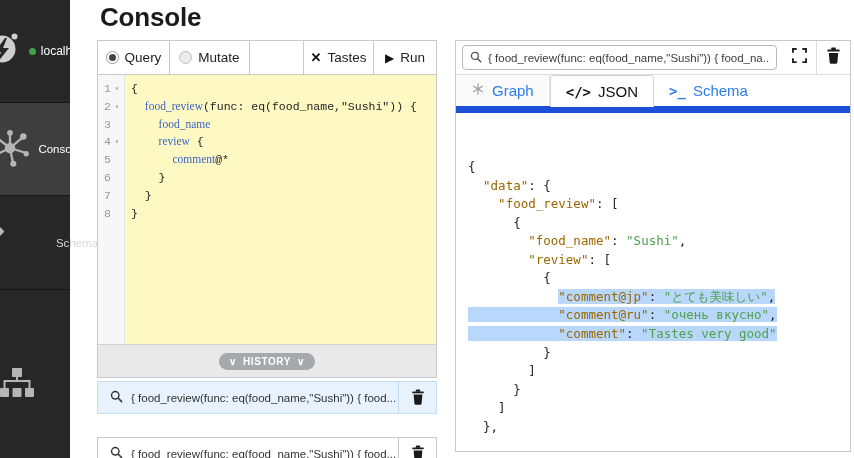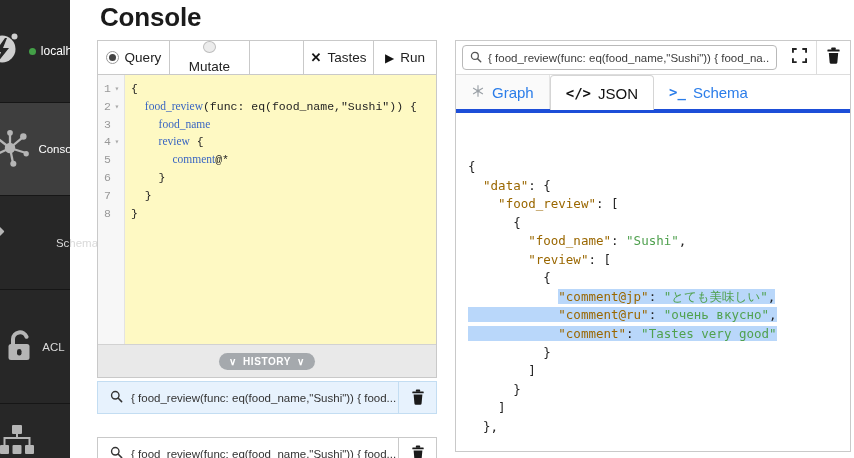--- a/index.html
+++ b/index.html
@@ -22,21 +22,21 @@
   .green-dot { width:7px; height:7px; border-radius:50%; background:#43a047; display:inline-block; }
   
   .page-title { position:absolute; left:100px; top:2px; font-size:26px; font-weight:600;
     color:#1b1b1b; letter-spacing:-0.2px; }
   
   .left-panel { position:absolute; left:97px; top:40px; width:340px; height:338px;
     border:1px solid #c9c9c9; background:#fef9c3; display:flex; flex-direction:column; }
   .lp-toolbar { height:34px; display:flex; border-bottom:1px solid #c9c9c9; font-size:13.5px; }
   .tb-cell { display:flex; align-items:center; justify-content:center; gap:6px;
     border-right:1px solid #c9c9c9; cursor:pointer; background:#fff; }
-  .tb-query{ width:72px; } .tb-mutate{ width:80px;flex-direction:column; } .tb-spacer{ flex:1; cursor:default; }
+  .tb-query{ width:72px; } .tb-mutate{ width:80px; } .tb-spacer{ flex:1; cursor:default; }
   .tb-clear{ width:70px; } .tb-run{ width:62px; border-right:none; }
   .radio { width:13px; height:13px; border-radius:50%; border:1px solid #9a9a9a;
     display:inline-flex; align-items:center; justify-content:center; background:#fff; }
   .radio.on::after{ content:""; width:7px; height:7px; border-radius:50%; background:#444; }
   .radio.off{ background:#ececec; border-color:#bdbdbd; }
   .glyph-x { font-size:13px; font-weight:bold; color:#111; }
   .glyph-run { font-size:12px; color:#111; }
   
   .editor { flex:1; display:flex; overflow:hidden; font-family:"Liberation Mono", monospace;
     font-size:11.5px; line-height:17.8px; }
@@ -66,21 +66,21 @@
   .hist-2 .hist-trash { border-left:1px solid #c9c9c9; }
   
   .right-panel { position:absolute; left:455px; top:40px; width:396px; height:412px;
     border:1px solid #c9c9c9; background:#fff; display:flex; flex-direction:column; }
   .rp-toolbar { height:34px; display:flex; align-items:stretch; border-bottom:1px solid #ddd; }
   .search-box { flex:1; margin:4px 6px; border:1px solid #b9b9b9; border-radius:4px;
     display:flex; align-items:center; gap:6px; padding:0 7px; overflow:hidden; }
   .search-text { font-size:11.5px; color:#3c3c3c; white-space:nowrap; overflow:hidden; }
   .icon-btn { width:33px; display:flex; align-items:center; justify-content:center; cursor:pointer; }
   .vdiv { width:1px; background:#ddd; }
-  .rp-tabs { height:38px; display:flex; align-items:stretch; border-bottom:4px solid #1d4ed8;
+  .rp-tabs { height:38px; display:flex; align-items:stretch; border-bottom:7px solid #1d4ed8;
     font-size:15px; }
   .tab { display:flex; align-items:center; gap:7px; padding:0 15px; cursor:pointer; }
   .tab-graph { color:#2b7de9; background:#fafafa; border-right:1px solid #e5e5e5; }
   .tab-json { color:#111; background:#fff; border:1px solid #d5d5d5; border-bottom:none;
     border-radius:4px 4px 0 0; margin-bottom:-1px; z-index:2; }
   .tab-request { color:#2b7de9; }
   .code-glyph { font-family:"DejaVu Sans Mono", monospace; font-weight:bold; font-size:14px; }
   .rp-json { flex:1; position:relative; padding:8px 0 0 12px; overflow:hidden;
     font-family:"DejaVu Sans Mono", monospace; font-size:12.5px; line-height:18.55px;
     color:#383a42; white-space:pre; }
@@ -142,30 +142,20 @@
           </g>
           <g transform="rotate(-45 18 16)">
             <rect x="14.5" y="-1" width="7" height="22" rx="1"></rect>
             <path d="M14.5 23 l3.5 6 l3.5 -6 z"></path>
           </g>
         </g>
       </svg>
     </span>
     <span>Schema</span>
   </div>
-  <div class="side-item si-acl">
-    <span>
-      <svg width="30" height="32" viewBox="0 0 30 32">
-        <path d="M8 14 V9 a7 7 0 0 1 13.5 -2.2" fill="none" stroke="#b5b5b5" stroke-width="4" stroke-linecap="round"></path>
-        <rect x="3.5" y="14" width="21" height="16" rx="2.5" fill="#b5b5b5"></rect>
-        <rect x="12" y="19" width="4.5" height="6.5" rx="2.2" fill="#272727"></rect>
-      </svg>
-    </span>
-    <span>ACL</span>
-  </div>
   <div class="side-item si-cluster">
     <span>
       <svg width="34" height="30" viewBox="0 0 34 30">
         <g stroke="#b5b5b5" stroke-width="2" fill="none">
           <path d="M17 8 v5 M4.5 20 v-7 h25 v7"></path>
         </g>
         <g fill="#b5b5b5">
           <rect x="12" y="0" width="10" height="9" rx="1"></rect>
           <rect x="0" y="20" width="9" height="9" rx="1"></rect>
           <rect x="12.5" y="20" width="9" height="9" rx="1"></rect>

